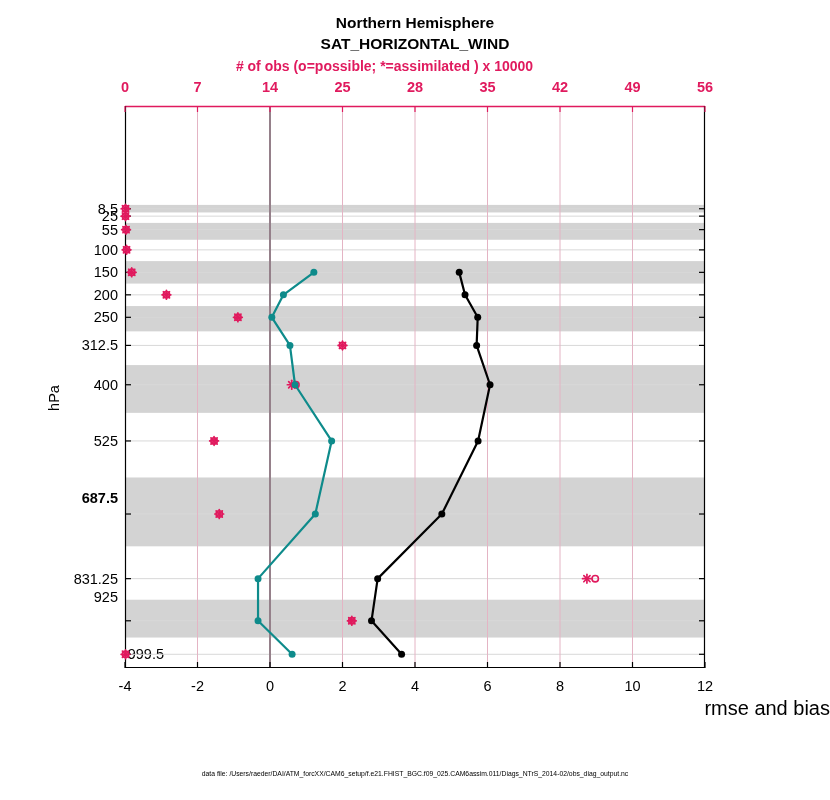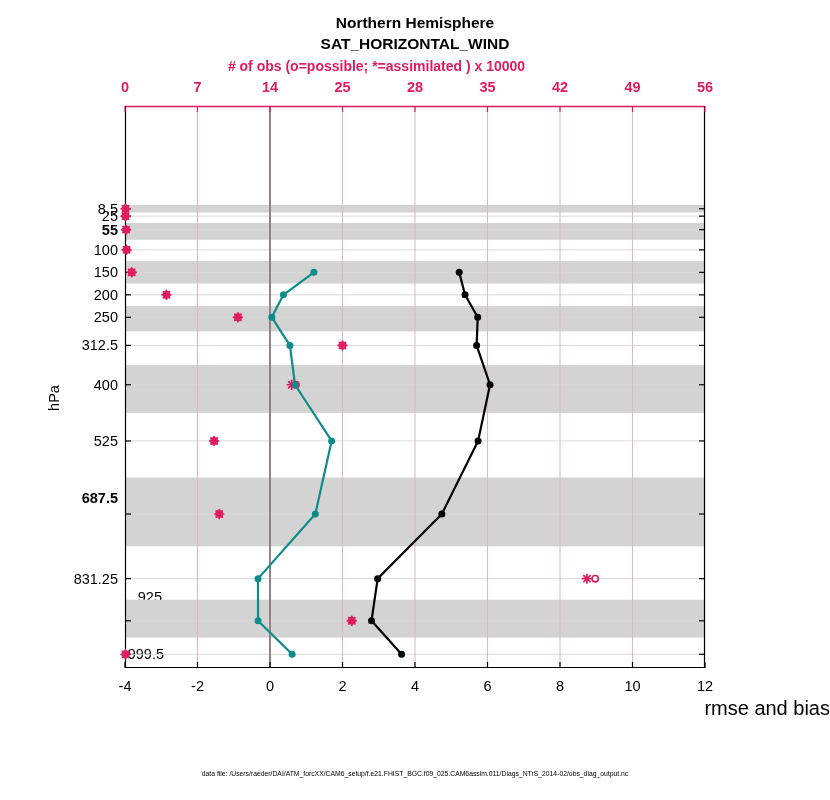--- a/index.html
+++ b/index.html
@@ -3,21 +3,21 @@
 <meta charset="utf-8">
 <style>
   html,body{margin:0;padding:0;background:#ffffff;}
   #canvas{
     position:relative;width:830px;height:800px;background:#ffffff;overflow:hidden;
     font-family:"Liberation Sans","DejaVu Sans",sans-serif;color:#000;
   }
   .abs{position:absolute;}
   .title-block{left:0;top:12px;width:830px;text-align:center;line-height:21px;
     font-size:15.5px;font-weight:bold;color:#000;}
-  .obs-label{left:0;top:58px;width:673px;text-align:center;font-size:14px;font-weight:bold;padding-left:40px;}
+  .obs-label{left:8px;top:58px;width:673px;text-align:center;font-size:14px;font-weight:bold;padding-left:40px;}
   .topticks{left:0;top:79px;width:830px;height:18px;font-size:14.5px;font-weight:bold;}
   .toptick-label{position:absolute;width:48px;text-align:center;top:0;}
   .ytick-label{position:absolute;left:0;width:118px;text-align:right;font-size:14.5px;height:16px;line-height:16px;}
   .xtick-label{position:absolute;width:48px;text-align:center;font-size:14.5px;top:678px;}
   .ylabel{left:46px;top:368px;width:16px;height:60px;font-size:14.5px;
     transform:rotate(-90deg);transform-origin:center center;white-space:nowrap;
     display:flex;align-items:center;justify-content:center;}
   .xlabel{left:0;top:697px;width:830px;text-align:right;font-size:20px;}
   .dateline{left:0;top:718px;width:830px;text-align:center;font-size:14.5px;}
   .datafile{left:0;top:770px;width:830px;text-align:center;font-size:6.8px;color:#000;}
@@ -50,31 +50,31 @@
       <div class="toptick-label" style="left: 536px;">42</div>
       <div class="toptick-label" style="left: 608.5px;">49</div>
       <div class="toptick-label" style="left: 681px;">56</div>
     </div>
 
   <div class="abs ylabel">hPa</div>
 
   <div id="yTickLabels">
       <div class="abs ytick-label" style="top: 200.734px;">8.5</div>
       <div class="abs ytick-label" style="top: 208.152px;">25</div>
-      <div class="abs ytick-label" style="top: 221.64px; font-weight: bold;">55</div>
+      <div class="abs ytick-label" style="top: 221.64px;">55</div>
       <div class="abs ytick-label" style="top: 241.872px;">100</div>
       <div class="abs ytick-label" style="top: 264.352px;">150</div>
       <div class="abs ytick-label" style="top: 286.832px;">200</div>
       <div class="abs ytick-label" style="top: 309.312px;">250</div>
       <div class="abs ytick-label" style="top: 337.412px;">312.5</div>
       <div class="abs ytick-label" style="top: 376.752px;">400</div>
       <div class="abs ytick-label" style="top: 432.952px;">525</div>
       <div class="abs ytick-label" style="top: 490px; font-weight: bold;">687.5</div>
       <div class="abs ytick-label" style="top: 570.642px;">831.25</div>
-      <div class="abs ytick-label" style="top: 589px; margin-left: 44px;">925</div>
+      <div class="abs ytick-label" style="top: 589px;">925</div>
       <div class="abs ytick-label" style="top: 646.287px; margin-left: 46px;">999.5</div>
     </div>
 
   <div class="abs" id="plot">
     <svg id="plotSvg" width="580" height="562">
         <rect x="0" y="98.91199999999999" width="580" height="7.5308000000000135" fill="#d3d3d3"></rect>
         <rect x="0" y="116.896" width="580" height="16.86" fill="#d3d3d3"></rect>
         <rect x="0" y="155.11200000000002" width="580" height="22.47999999999999" fill="#d3d3d3"></rect>
         <rect x="0" y="200.072" width="580" height="25.29000000000002" fill="#d3d3d3"></rect>
         <rect x="0" y="259.082" width="580" height="47.77000000000004" fill="#d3d3d3"></rect>

